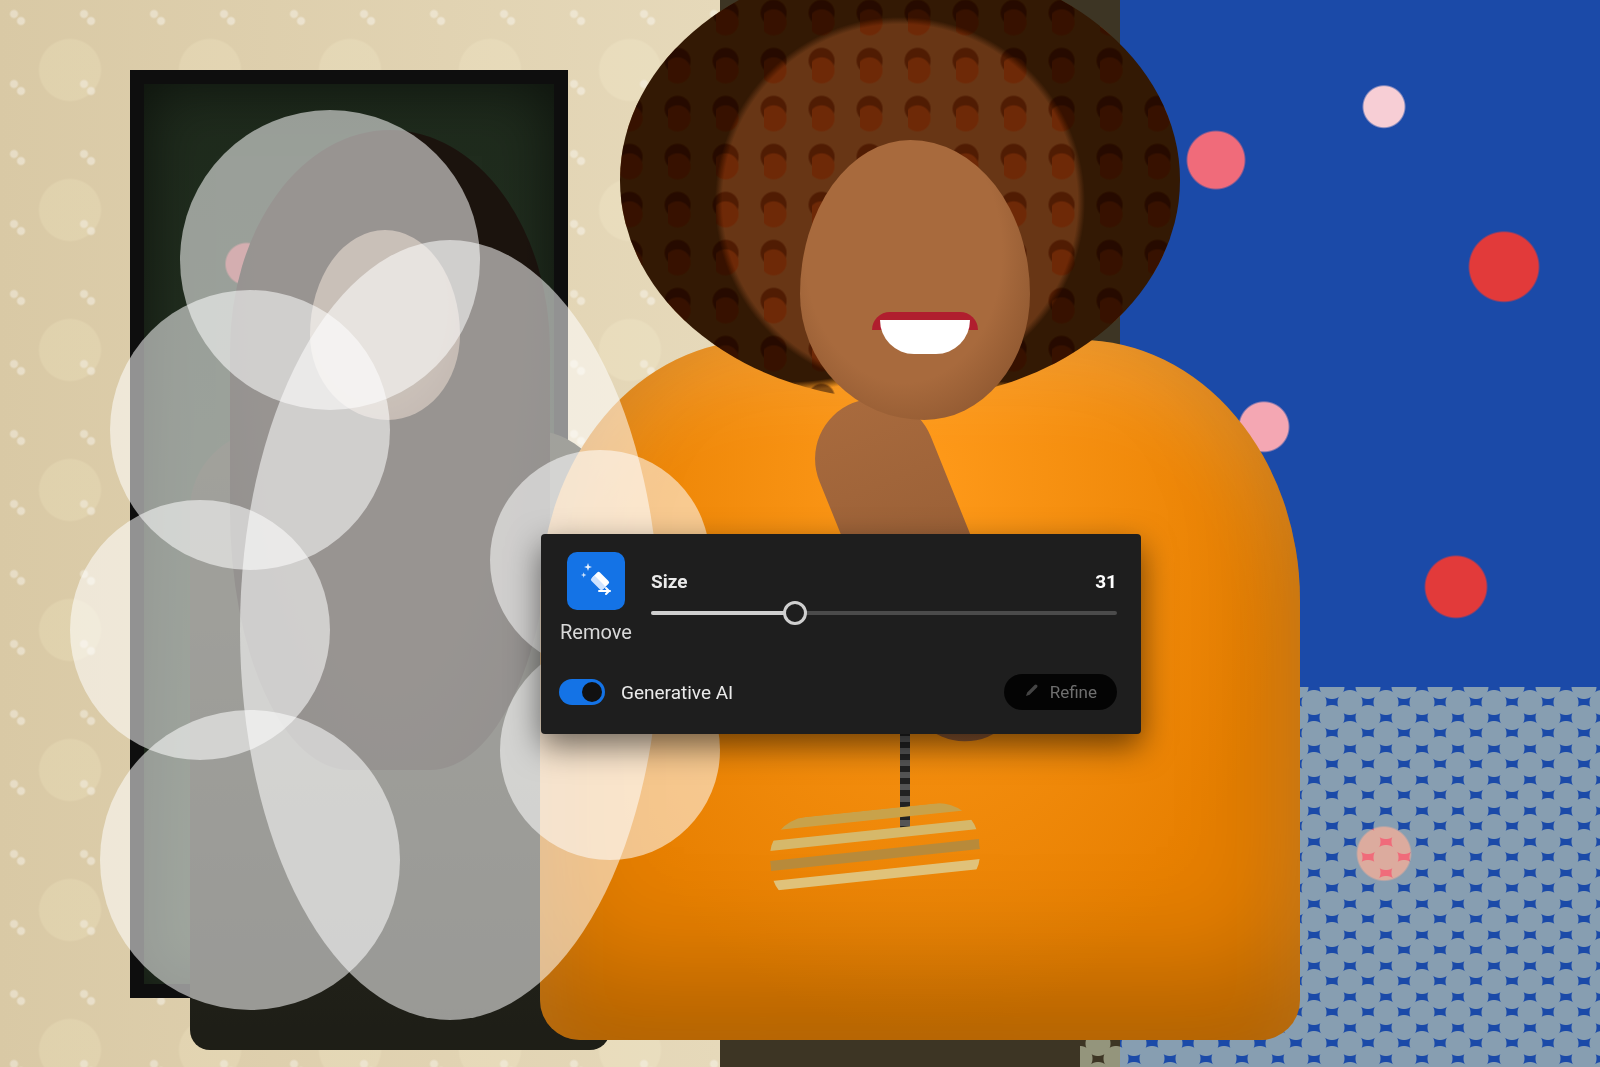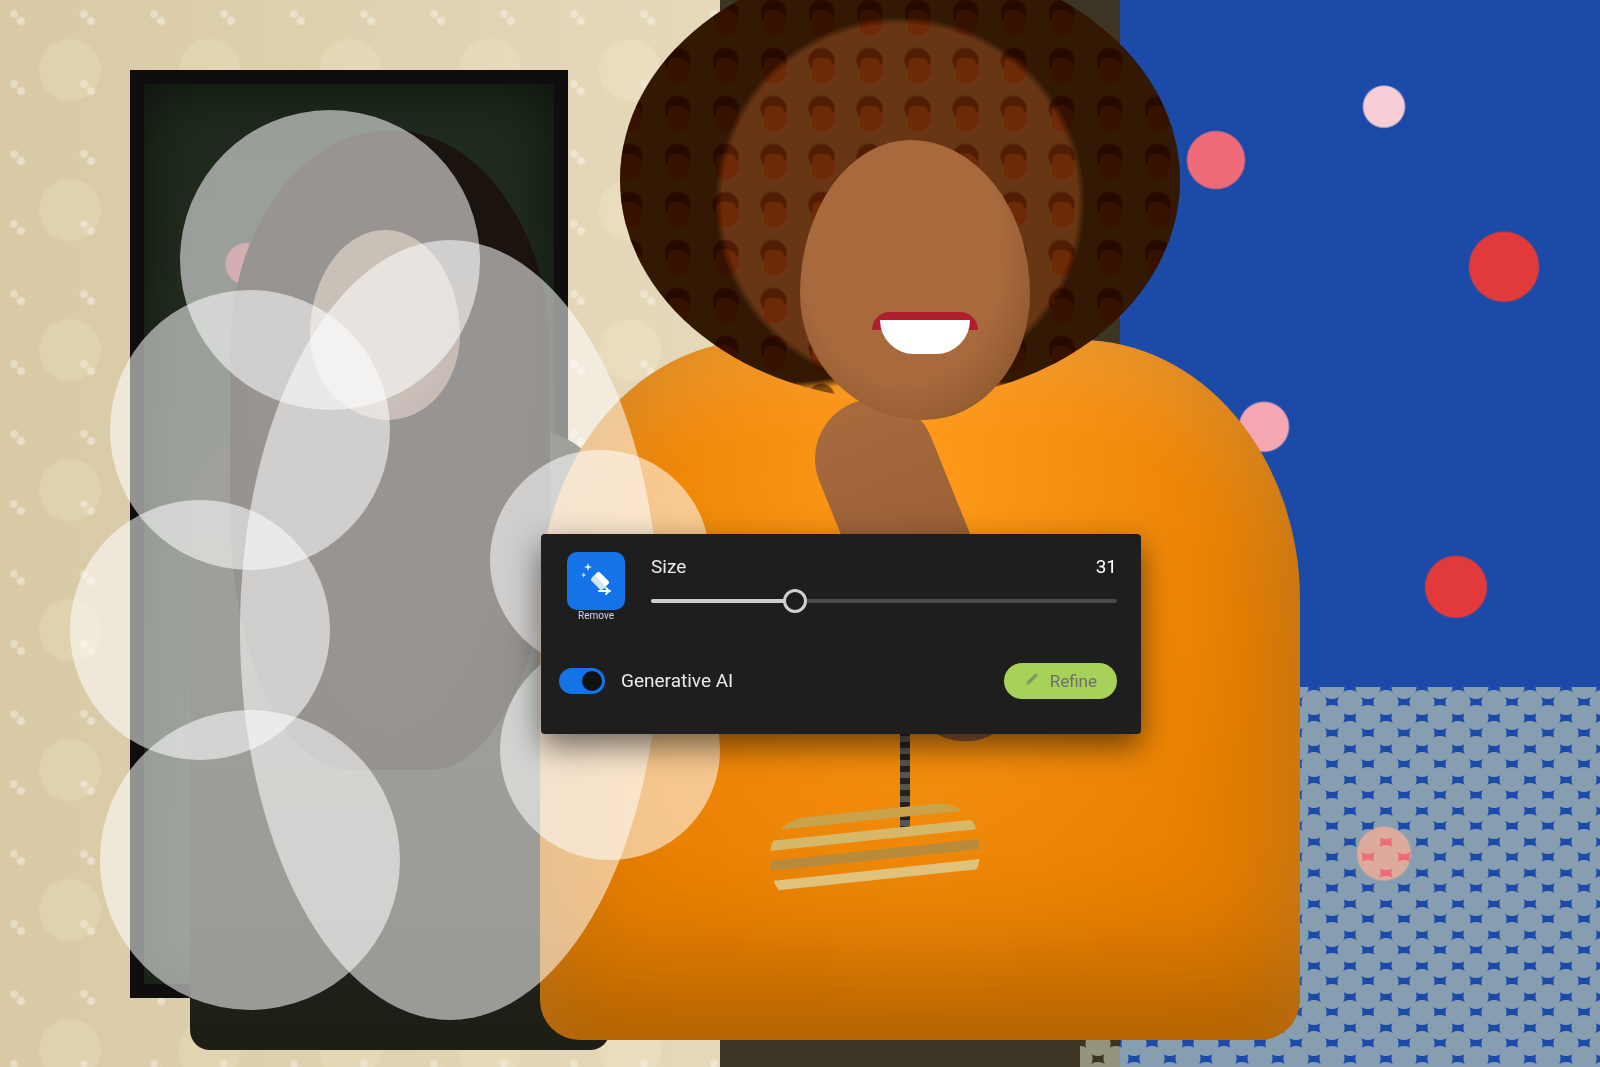--- a/index.html
+++ b/index.html
@@ -208,31 +208,32 @@
   .tool-col {
     grid-column: 1; grid-row: 1 / span 2;
     display: flex; flex-direction: column; align-items: center;
   }
   .tool-btn {
     width: 58px; height: 58px;
     border-radius: 10px;
     display: flex; align-items: center; justify-content: center;
   }
   .tool-label {
-    font-size: 10px;
+    margin-top: 10px;
+    font-size: 20px;
     color: #d9d9d9;
     font-weight: 400;
   }
 
   .slider-header {
     grid-column: 2; grid-row: 1;
-    display: flex; justify-content: space-between; align-items: center;
+    display: flex; justify-content: space-between; align-items: flex-end;
     font-size: 19px;
     color: #eaeaea;
-    font-weight: 400;
+    font-weight: 700;
   }
   .slider-value { color: #ffffff; font-size: 19px; }
 
   .slider-wrap {
     grid-column: 2; grid-row: 2;
     position: relative;
     height: 28px;
     display: flex; align-items: center;
   }
   .slider-track {
@@ -273,21 +274,21 @@
     background: #111;
   }
   .toggle.on .knob { right: 3px; }
 
   .gen-label { font-size: 19px; color: #eaeaea; }
 
   .refine-btn {
     display: flex; align-items: center; gap: 10px;
     padding: 8px 20px;
     border-radius: 18px;
-    background: #bef264;
+    background: #000000;
     color: #7d7d7d;
     font-size: 17px;
   }
   .refine-btn svg { opacity: .6; }
 
 </style>
 </head>
 <body>
 
 <div class="stage">

